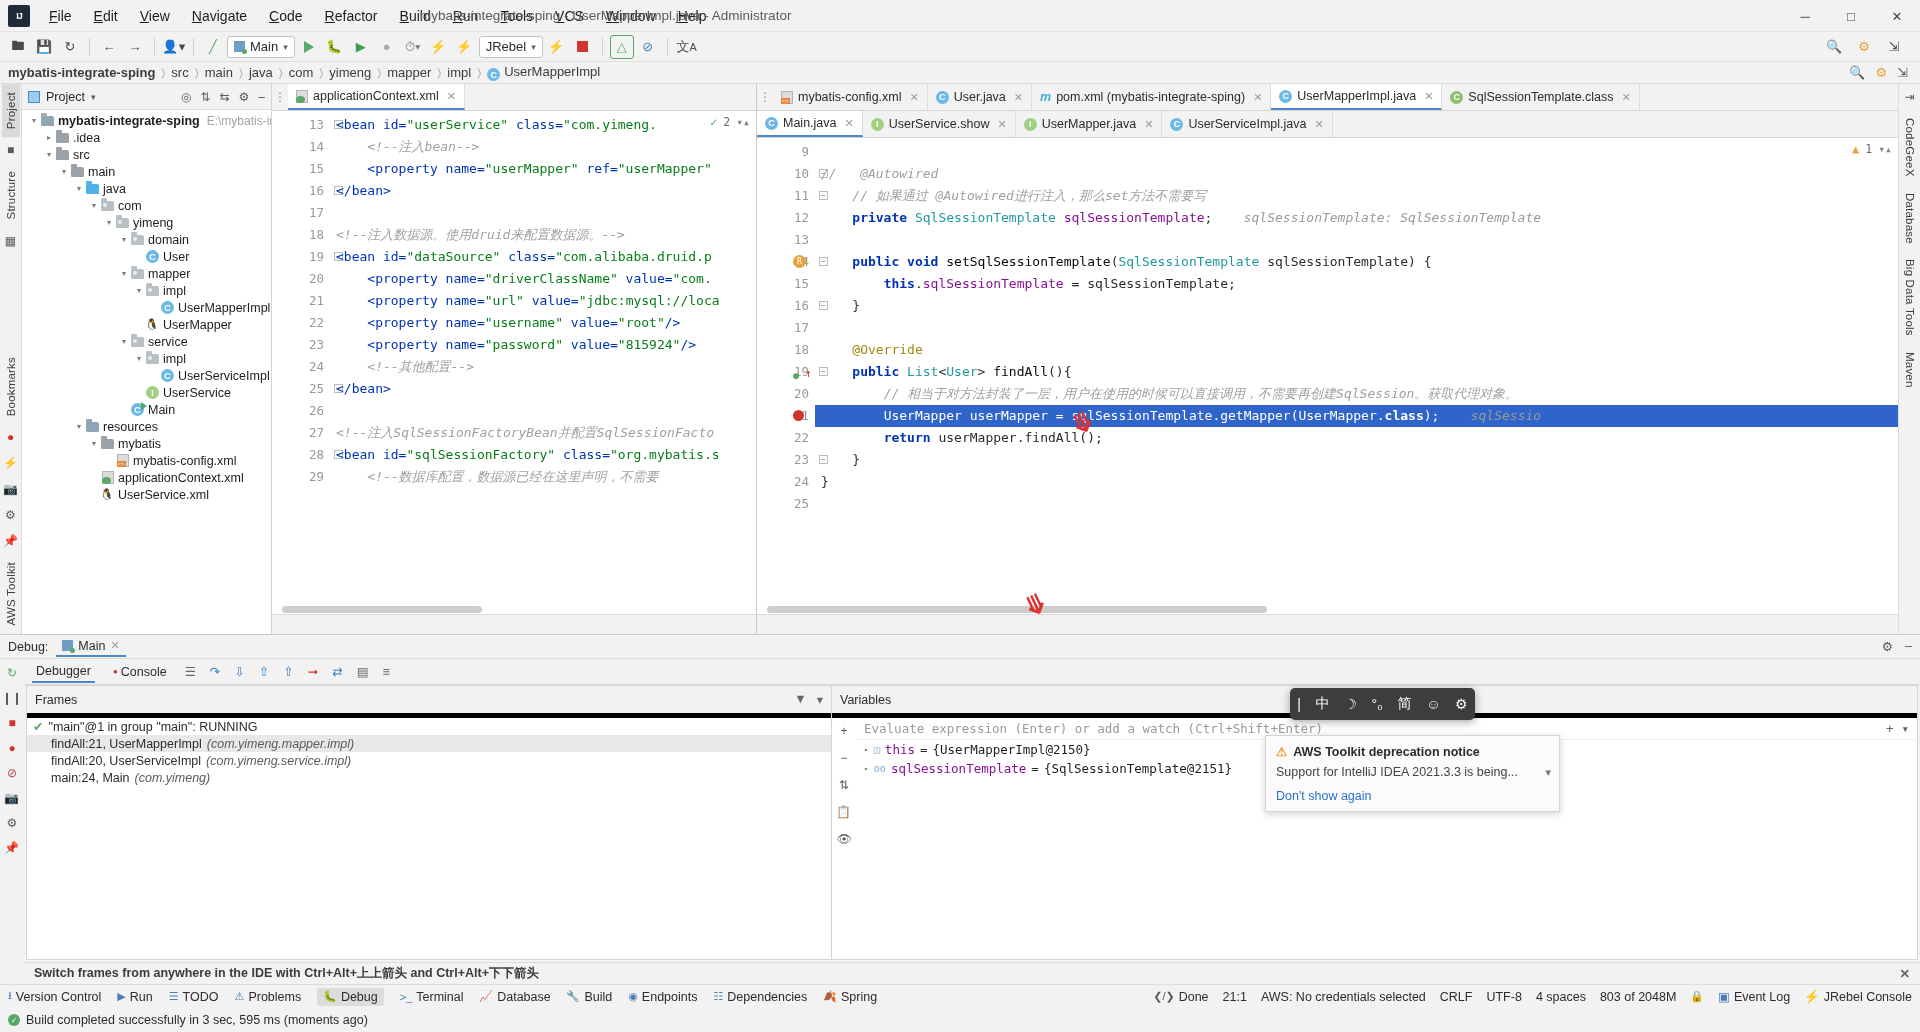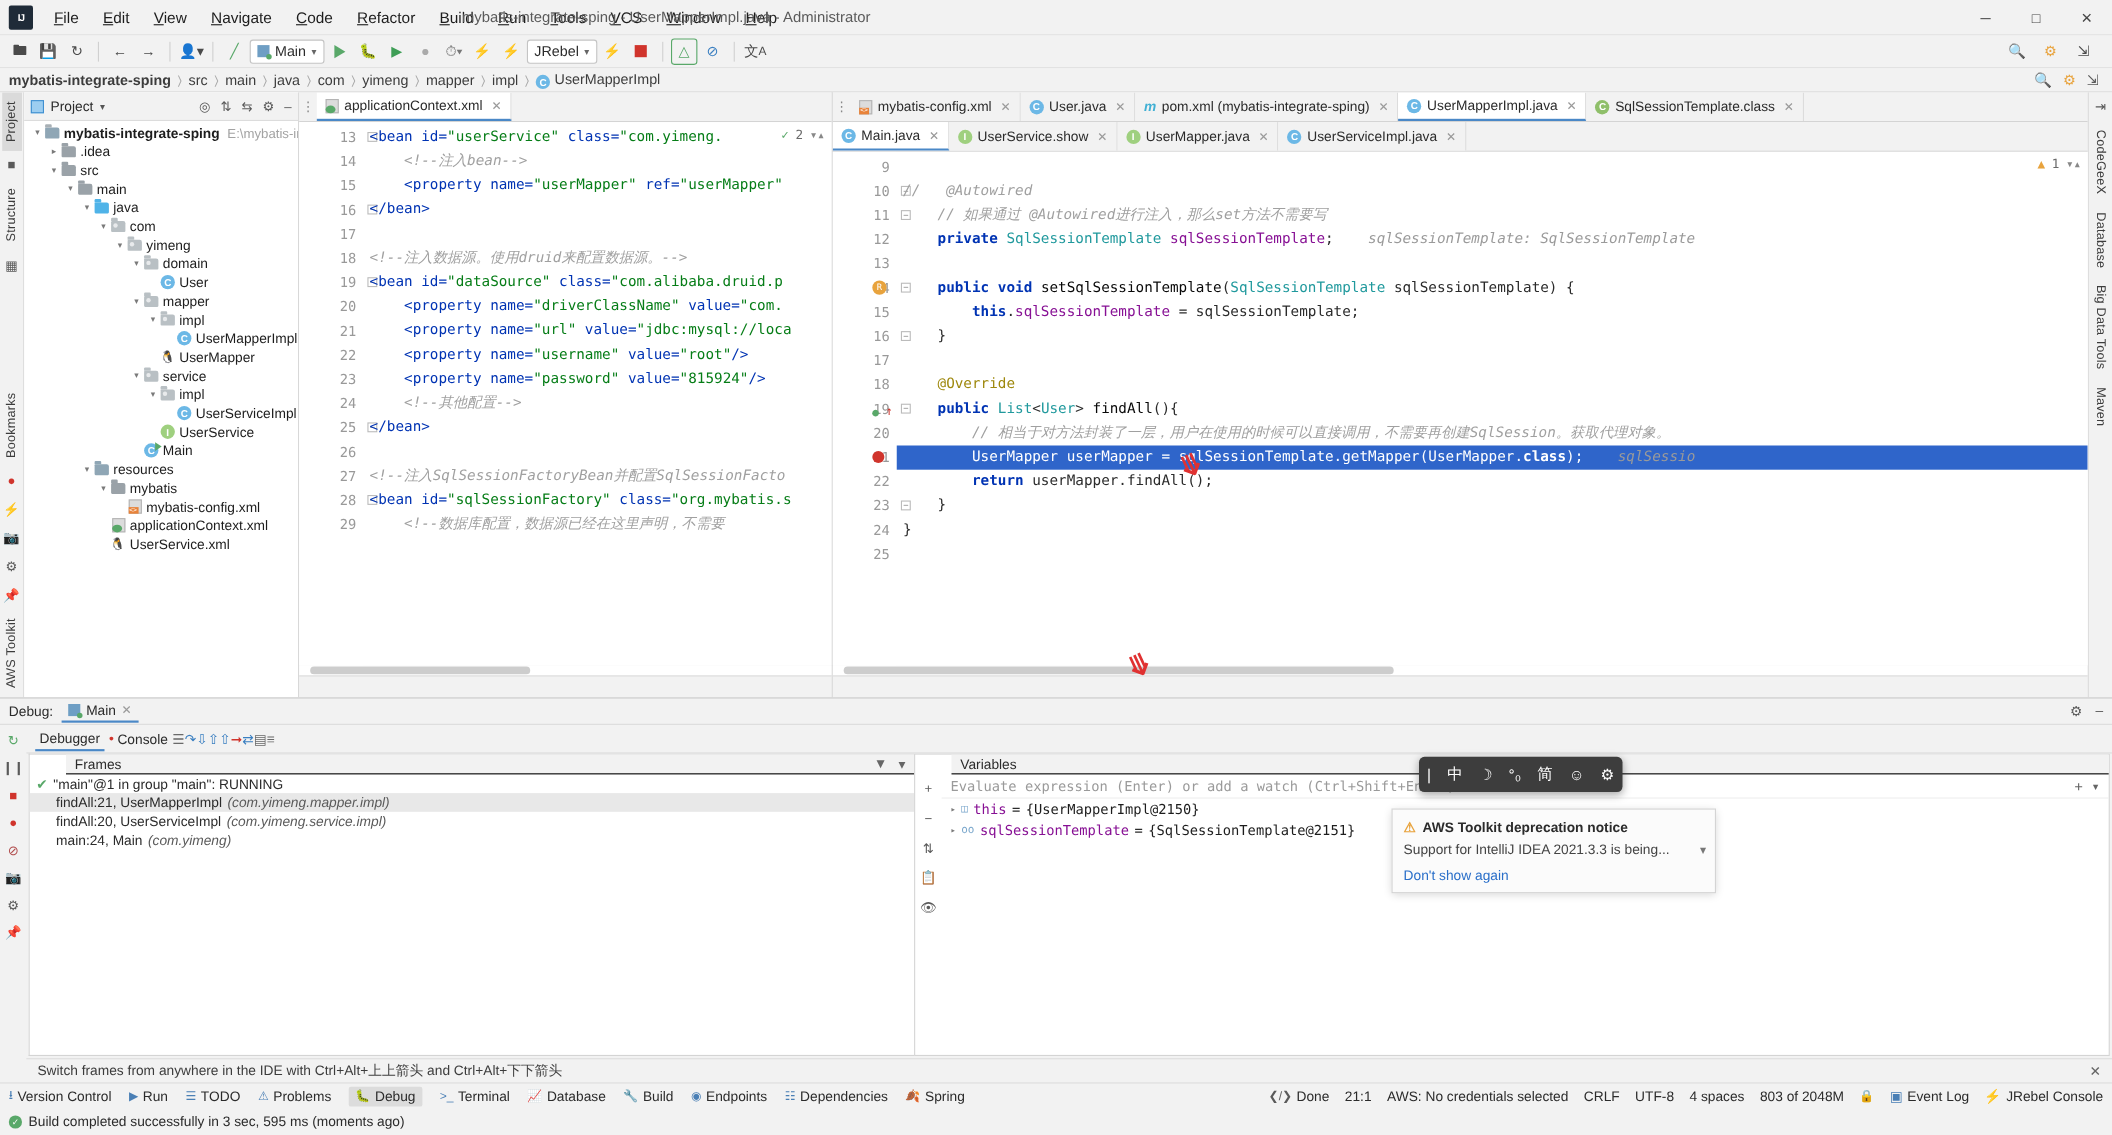--- a/index.html
+++ b/index.html
@@ -111,42 +111,42 @@
   .inspect { position:absolute; right:6px; top:4px; display:flex; align-items:center; gap:6px; font-size:11.5px; color:#6a6a6a;}
   .warn-tri{ color:#e8a33d; }
 
   
   .debugpanel { height:350px; background:#f2f2f2; display:flex; flex-direction:column; border-top:1px solid #c8c8c8;}
   .dbg-hdr { height:24px; display:flex; align-items:center; padding:0 8px; gap:8px; font-size:12.5px; border-bottom:1px solid #dcdcdc;}
   .dbg-hdr .tabx { display:flex; align-items:center; gap:5px; padding:2px 6px; border-bottom:2px solid #4a88c7;}
   .dbg-hdr .mini-sq{ width:11px;height:11px;background:#6e9ec4;position:relative;}
   .dbg-hdr .mini-sq::after{content:"";position:absolute;right:-2px;bottom:-2px;width:5px;height:5px;background:#59a869;border-radius:50%;}
   .dbg-hdr .right { margin-left:auto; display:flex; gap:12px; color:#5a5a5a;}
-  .dbg-sub { height:26px; display:flex; align-items:center; padding:0 8px; font-size:12.5px; border-bottom:1px solid #dcdcdc;}
+  .dbg-sub { height:26px; display:flex; align-items:center; padding:0 8px; gap:14px; font-size:12.5px; border-bottom:1px solid #dcdcdc;}
   .dbg-sub .dt { padding:3px 4px;}
   .dbg-sub .dt.sel{ border-bottom:2px solid #4a88c7;}
   .dbg-sub .console-dot::before{content:"●"; color:#d0342c; font-size:8px; margin-right:3px; vertical-align:2px;}
   .dbg-body{ flex:1; display:flex; min-height:0;}
   .dbg-rail{ width:24px; display:flex; flex-direction:column; align-items:center; gap:11px; padding-top:7px; font-size:12px; color:#5a5a5a;}
   .framespane{ width:805px; background:#fff; display:flex; flex-direction:column; border:1px solid #d4d4d4; border-right:none;}
-  .pane-title{ height:18px; display:flex; align-items:center; padding:0 8px; font-size:12.5px; background:#f2f2f2; border-bottom:1px solid #000000;margin-left:33px;}
+  .pane-title{ height:32px; display:flex; align-items:center; padding:0 8px; font-size:12.5px; background:#f2f2f2; border-bottom:5px solid #000000;}
   .pane-title .r{ margin-left:auto; display:flex; gap:10px; color:#666;}
   .frow{ height:17px; display:flex; align-items:center; padding:0 6px; font-size:12.5px; white-space:nowrap; gap:5px;}
   .frow.sel{ background:#e8e8e8;text-align:center;}
   .frow .ital{ color:#5a5a5a; font-style:italic;}
   .varspane{ flex:1; background:#fff; display:flex; flex-direction:column; border:1px solid #d4d4d4;}
   .evalbar{ height:22px; display:flex; align-items:center; padding:0 8px; font-size:12.5px; color:#9a9a9a; border-bottom:1px solid #eee; font-family:"DejaVu Sans Mono", monospace;}
   .evalbar .r{ margin-left:auto; color:#666; display:flex; gap:8px;}
   .vrow{ height:19px; display:flex; align-items:center; gap:5px; padding:0 8px; font-size:12.5px; font-family:"DejaVu Sans Mono", monospace;}
   .vrow .tri{ color:#7a7a7a; font-size:8px;}
   .vrow .nm{ color:#871094;}
   .vrow .vl{ color:#1d1d1d;}
   .vico{ font-size:10px; color:#7aa7cc;}
   .vtoolrail{ width:24px; display:flex; flex-direction:column; align-items:center; gap:13px; padding-top:6px; color:#5a5a5a; font-size:12px;}
-  .dbg-foot{ height:22px; display:flex; align-items:center; padding:0 10px; font-size:12.5px; color:#3c3c3c; border-top:1px solid #dcdcdc;}
+  .dbg-foot{ height:22px; display:flex; align-items:center; padding:0 10px; font-size:12.5px; color:#3c3c3c; border-top:1px solid #dcdcdc;font-weight:bold;}
   .dbg-foot .x{ margin-left:auto; color:#666;}
 
   
   .statusbar{ height:24px; background:#f2f2f2; display:flex; align-items:center; gap:16px; padding:0 8px; font-size:12.5px; border-top:1px solid #dcdcdc;}
   .statusbar .r{ margin-left:auto; display:flex; align-items:center; gap:14px;}
   .sb-item{ display:flex; align-items:center; gap:4px; white-space:nowrap;}
   .sb-item.sel{ background:#dcdcdc; padding:2px 6px; border-radius:2px;}
   .buildline{ height:24px; display:flex; align-items:center; gap:6px; padding:0 8px; font-size:12.5px; background:#f2f2f2;}
   .ok-circle{ width:12px;height:12px;border-radius:50%;background:#59a869;color:#fff;font-size:8px;display:flex;align-items:center;justify-content:center;}
 

